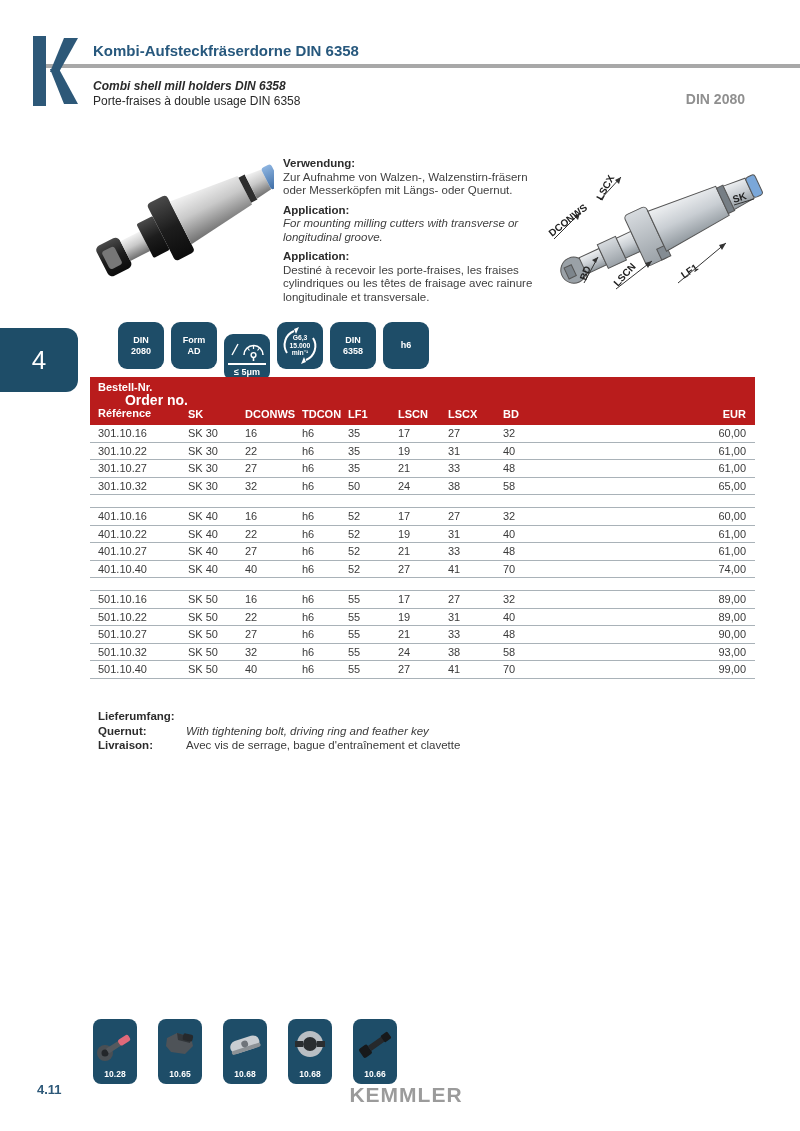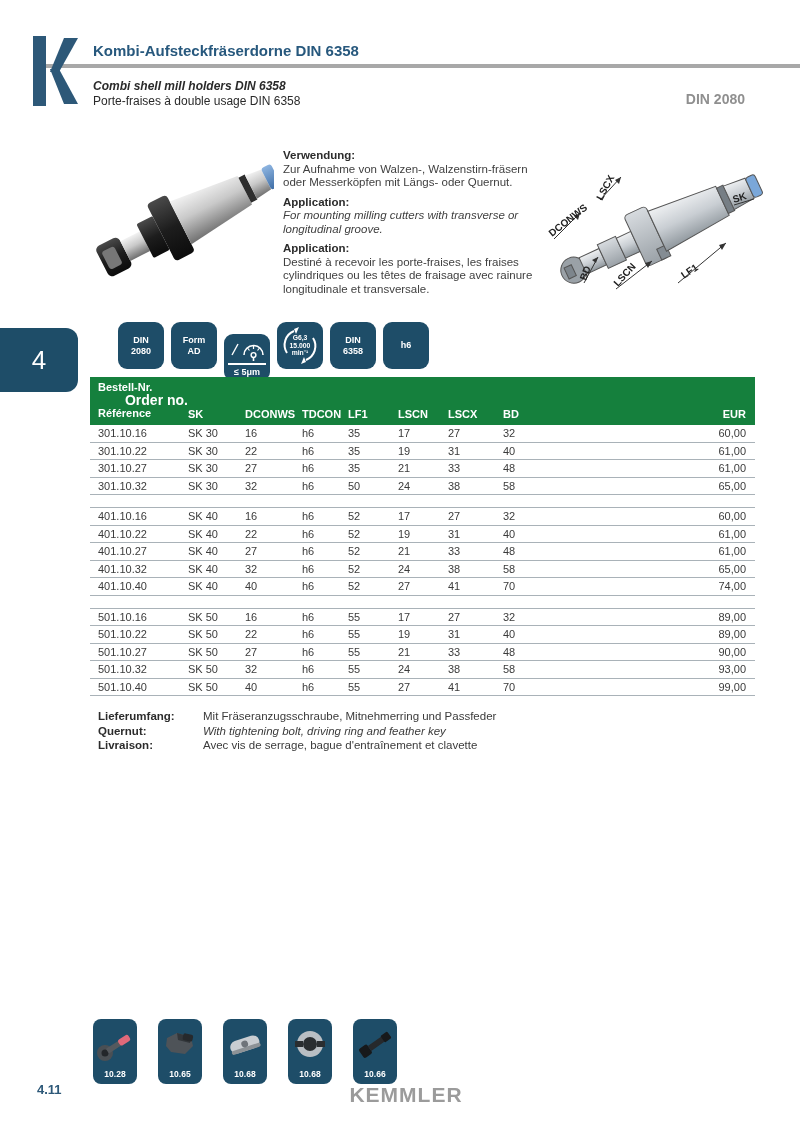--- a/index.html
+++ b/index.html
@@ -10,56 +10,56 @@
   .rule-cap{position:absolute;left:36px;top:61px;width:10px;height:10px;background:#8f8f8f;z-index:0;}
   .logo{position:absolute;left:33px;top:36px;width:46px;height:70px;z-index:1;}
   .title{position:absolute;left:93px;top:42px;font-size:15px;font-weight:bold;color:#27587d;}
   .din-right{position:absolute;right:55px;top:43px;font-size:14px;font-weight:bold;color:#8f8f8f;margin-top:48px;}
   .sub1{position:absolute;left:93px;top:79px;font-size:12px;font-weight:bold;font-style:italic;color:#2a2a2a;}
   .sub2{position:absolute;left:93px;top:94px;font-size:12px;color:#2a2a2a;}
   
   .photo{position:absolute;left:88px;top:138px;width:186px;height:164px;}
   .desc{position:absolute;left:283px;top:149px;width:266px;font-size:11.5px;line-height:13.5px;color:#3f3f3f;}
   .desc .lbl{font-weight:bold;color:#2c2c2c;margin-top:6px;}
-  .desc .lbl:first-child{margin-top:0;}
+  .desc .lbl:first-child{margin-top:8px;}
   .desc .it{font-style:italic;}
   .drawing{position:absolute;left:538px;top:143px;width:256px;height:166px;}
   .dim-label{font-family:"Liberation Sans",sans-serif;font-size:10px;font-weight:bold;fill:#222;}
   
   .tab4{position:absolute;left:0;top:328px;width:78px;height:64px;background:#1e4d68;
         border-radius:0 12px 12px 0;color:#fff;font-size:26px;display:flex;align-items:center;justify-content:center;}
   
   .badges{position:absolute;left:93px;top:322px;display:flex;gap:7px;padding-left:25px;}
   .badge{width:46px;height:47px;background:#1e4d68;border-radius:9px;color:#fff;
          display:flex;flex-direction:column;align-items:center;justify-content:center;
          font-size:9px;font-weight:bold;line-height:10.5px;text-align:center;}
   .badge-gauge{justify-content:flex-end;padding-bottom:4px;box-sizing:border-box;margin-top:12px;}
   .badge-gauge .bdiv{width:38px;height:1.5px;background:#fff;margin:1px 0 2px 0;}
   .badge-speed{position:relative;}
   .badge-speed .speed-text{position:absolute;inset:0;display:flex;flex-direction:column;
          align-items:center;justify-content:center;font-size:6.8px;line-height:7.4px;font-weight:bold;}
   .badge-speed svg{position:absolute;inset:0;}
   
   .table-wrap{position:absolute;left:90px;top:377px;width:665px;}
   table{border-collapse:collapse;width:665px;table-layout:fixed;}
-  thead th{background:#15803d;color:#fff;font-weight:bold;font-size:11px;text-align:left;
+  thead th{background:#b91c1c;color:#fff;font-weight:bold;font-size:11px;text-align:left;
            vertical-align:bottom;padding:4px 0 5px 0;}
   thead th.c1{padding-left:8px;}
   thead th.ceur{text-align:right;padding-right:9px;}
   .h-sub{font-weight:bold;display:block;font-size:14px;line-height:13px;text-align:right;}
   .h-line{display:block;font-size:11px;line-height:13px;font-weight:bold;}
   tbody td{border-bottom:1px solid #a9b2b8;font-size:11px;color:#3b3b3b;height:16.5px;padding:0;}
   tbody td:first-child{padding-left:8px;}
   tbody td:last-child{text-align:right;padding-right:9px;}
   tr.spacer td{border-bottom:1px solid #a9b2b8;height:12px;background:#fff;border-top:none;}
   tr.spacer td{border-bottom:1px solid #a9b2b8;}
   
   .delivery{position:absolute;left:98px;top:709px;font-size:11.5px;line-height:14.5px;}
   .delivery .row{display:flex;}
-  .delivery .dl{width:105px;font-weight:bold;color:#2c2c2c;flex:none;}
+  .delivery .dl{width:88px;font-weight:bold;color:#2c2c2c;flex:none;}
   .delivery .it{font-style:italic;}
   
   .accs{position:absolute;left:93px;top:1019px;display:flex;gap:21px;}
   .acc{width:44px;height:65px;background:#1e4d68;border-radius:8px;display:flex;flex-direction:column;
        align-items:center;justify-content:space-between;padding:5px 2px 5px 2px;box-sizing:border-box;}
   .acc .alabel{color:#fff;font-size:8.5px;font-weight:bold;}
   
   .pref{position:absolute;left:37px;top:1082px;font-size:13px;font-weight:bold;color:#2d5878;}
   .brand{position:absolute;left:0;right:0;top:1083px;text-align:center;font-size:21px;font-weight:bold;
          letter-spacing:1px;color:#9b9b9b;margin-left:12px;}
@@ -318,31 +318,20 @@
             <td>SK 40</td>
             <td>27</td>
             <td>h6</td>
             <td>52</td>
             <td>21</td>
             <td>33</td>
             <td>48</td>
             <td>61,00</td>
           </tr>
           <tr>
-            <td>401.10.32</td>
-            <td>SK 40</td>
-            <td>32</td>
-            <td>h6</td>
-            <td>52</td>
-            <td>24</td>
-            <td>38</td>
-            <td>58</td>
-            <td>65,00</td>
-          </tr>
-          <tr>
             <td>401.10.40</td>
             <td>SK 40</td>
             <td>40</td>
             <td>h6</td>
             <td>52</td>
             <td>27</td>
             <td>41</td>
             <td>70</td>
             <td>74,00</td>
           </tr>
@@ -404,21 +393,20 @@
             <td>70</td>
             <td>99,00</td>
           </tr>
         </tbody>
     </table>
   </div>
 
   <div class="delivery">
     <div class="row">
       <span class="dl">Lieferumfang:</span>
-      <span>Mit Fräseranzugsschraube, Mitnehmerring und Passfeder</span>
     </div>
     <div class="row">
       <span class="dl">Quernut:</span>
       <span class="it">With tightening bolt, driving ring and feather key</span>
     </div>
     <div class="row">
       <span class="dl">Livraison:</span>
       <span>Avec vis de serrage, bague d'entraînement et clavette</span>
     </div>
   </div>

